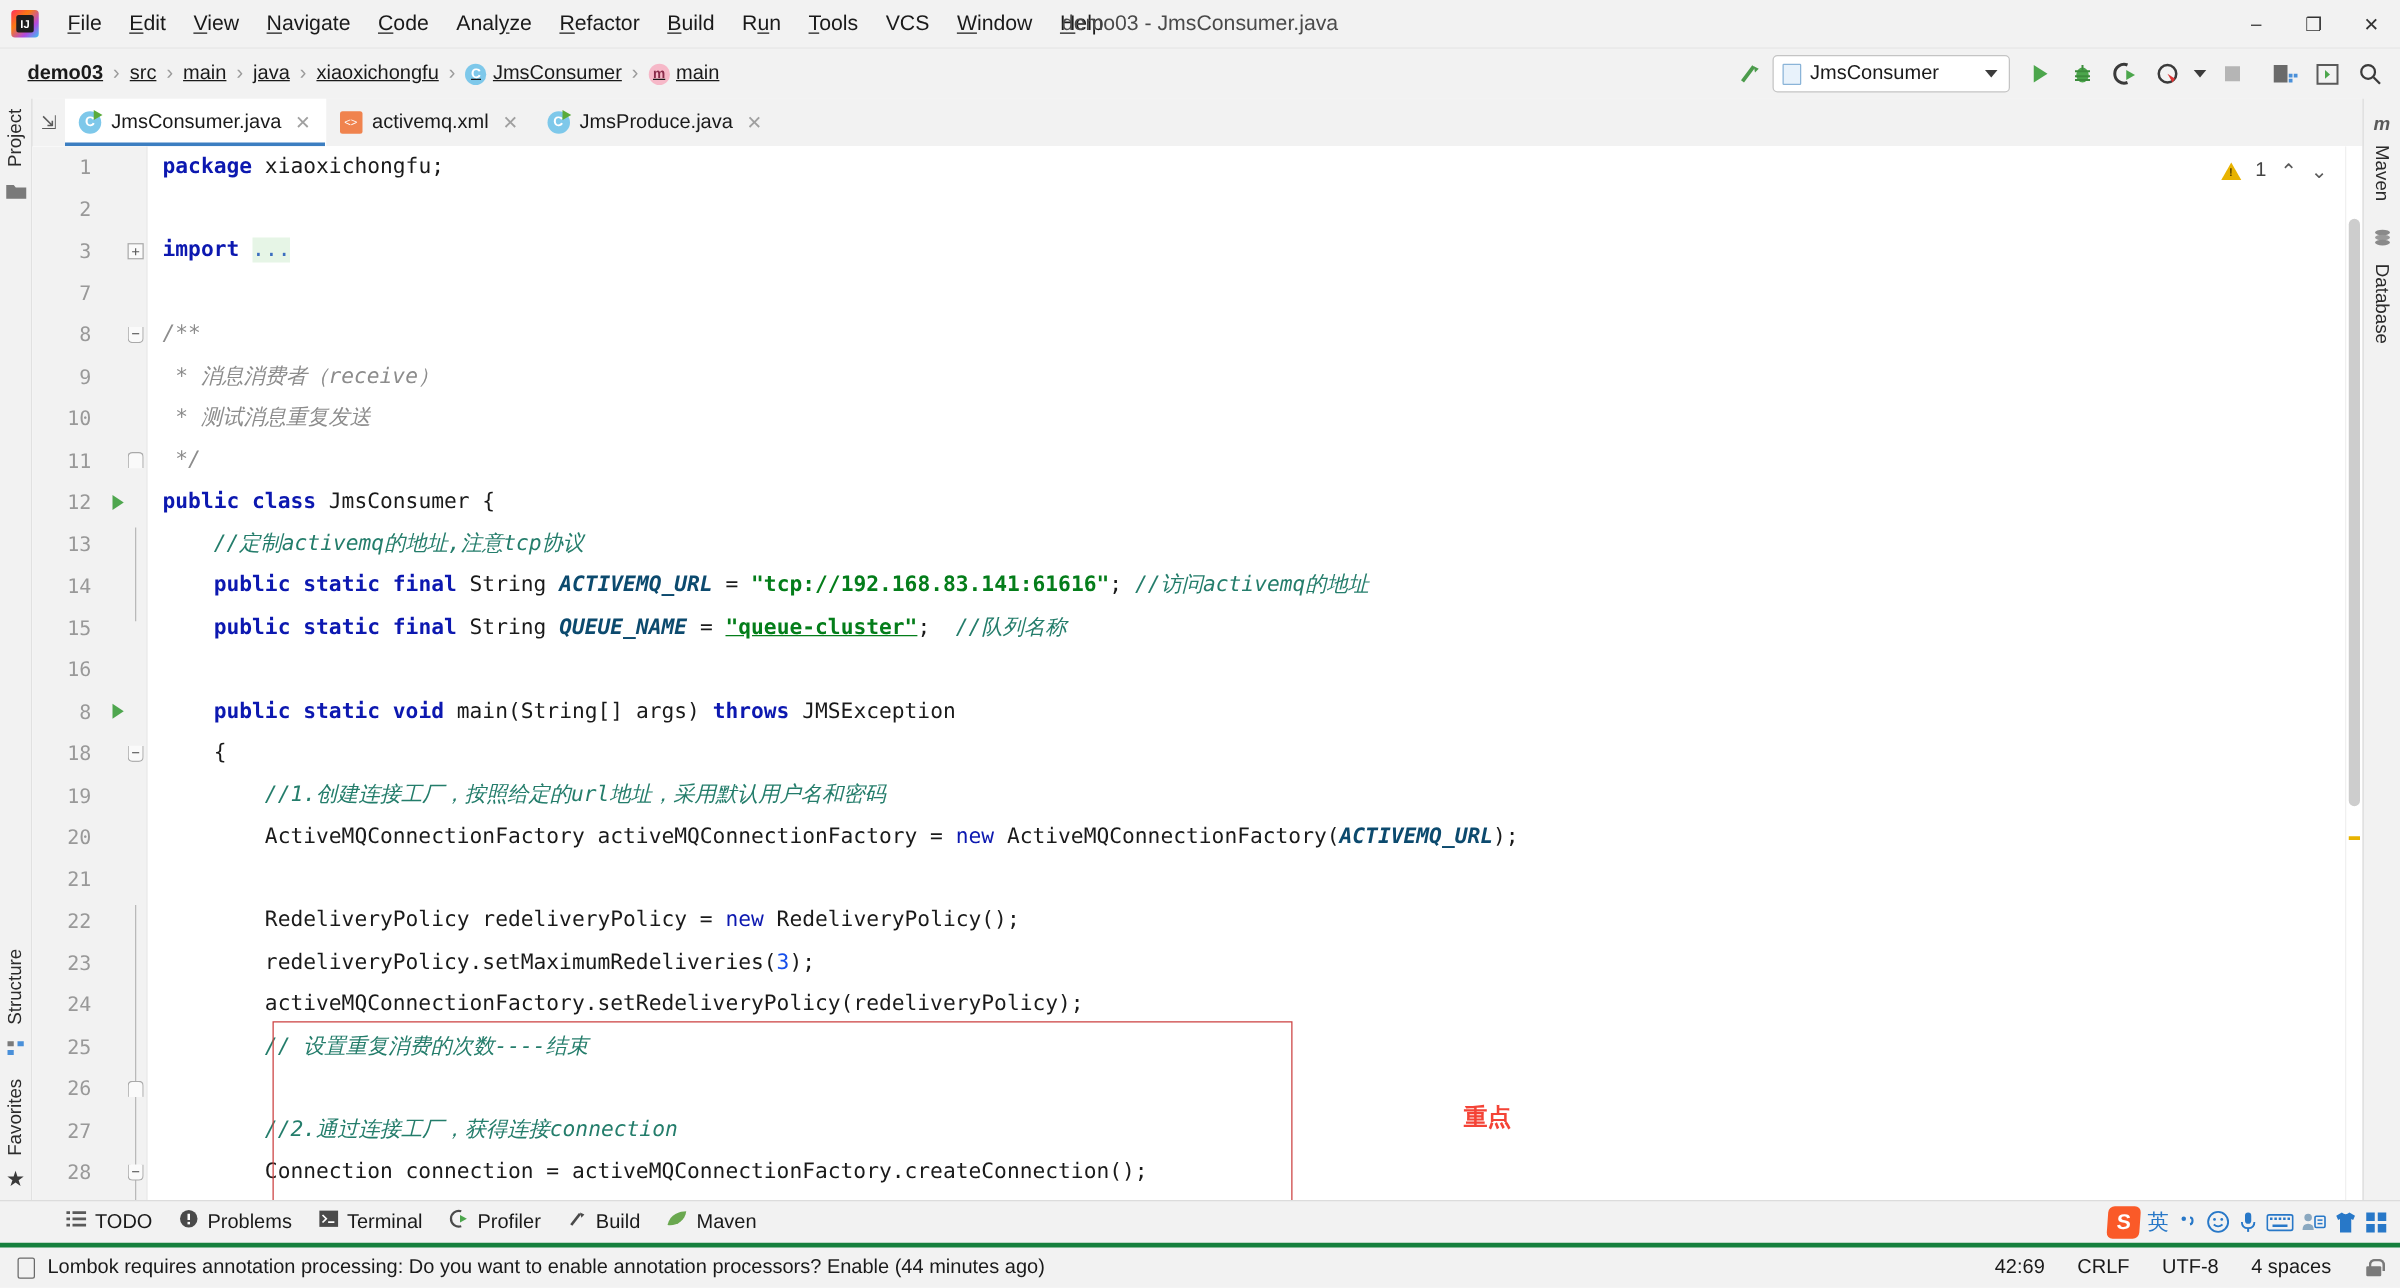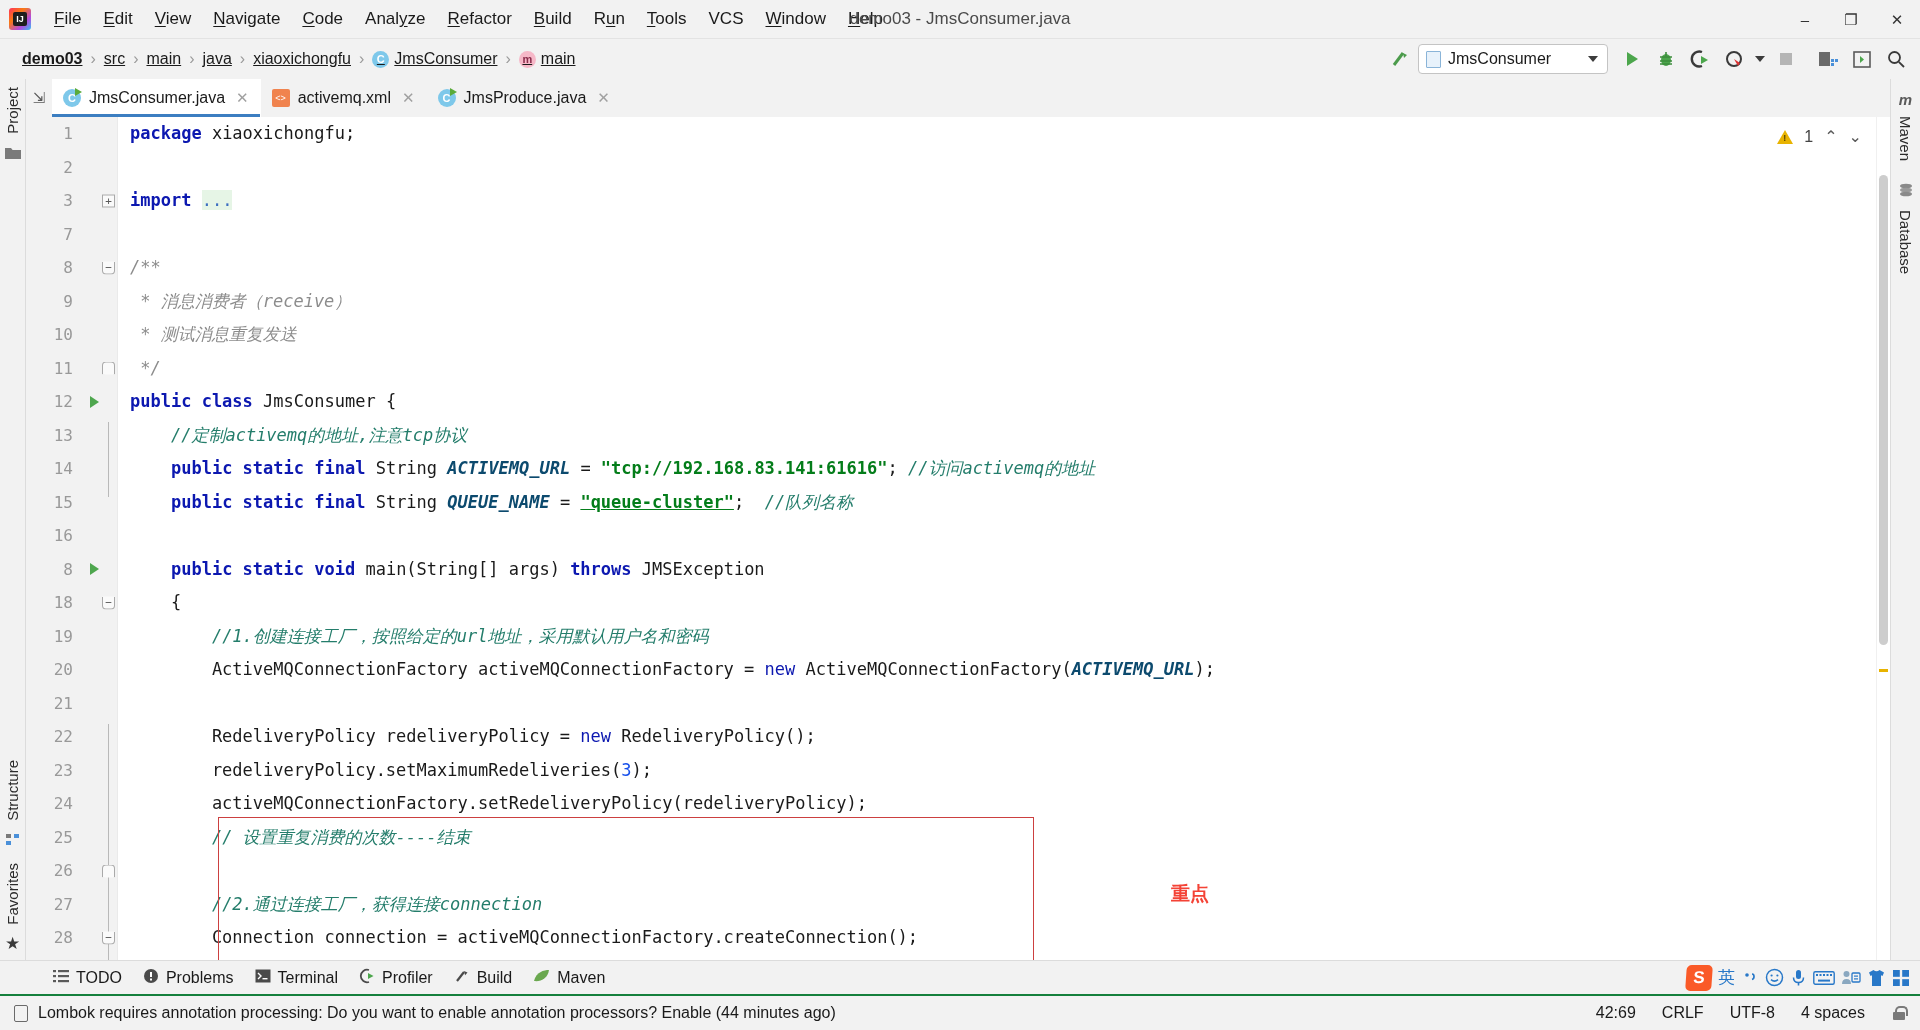--- a/index.html
+++ b/index.html
@@ -204,21 +204,21 @@
   .ime-badge {
     width: 26px; height: 26px; background: #fa5a28; border-radius: 5px; color: #fff;
     font-weight: bold; font-size: 17px; display: flex; align-items: center; justify-content: center;
     transform: skewX(-4deg);
   }
   .ime-ic { color: #2878c8; font-size: 17px; display:flex; align-items:center; }
 
   
   .statusbar {
     height: 36px; flex: 0 0 36px; background: #f2f2f2; display: flex; align-items: center;
-    padding: 0 14px; font-size: 16px; color: #1a1a1a; border-top: 2px solid #15803d;
+    padding: 0 14px; font-size: 16px; color: #1a1a1a; border-top: 4px solid #15803d;
   }
   .sb-left { display: flex; align-items: center; gap: 10px; }
   .sb-right { margin-left: auto; display: flex; align-items: center; gap: 26px; }
   .doc-ic {
     width: 14px; height: 17px; border: 1.5px solid #6a6a6a; border-radius: 2px; flex:0 0 14px;
   }
   .lock-ic { width: 15px; height: 14px; position: relative; }
   .lock-ic::before {
     content:""; position:absolute; left:2px; bottom:0; width:12px; height:8px; background:#7a7a7a; border-radius:1px;
   }

